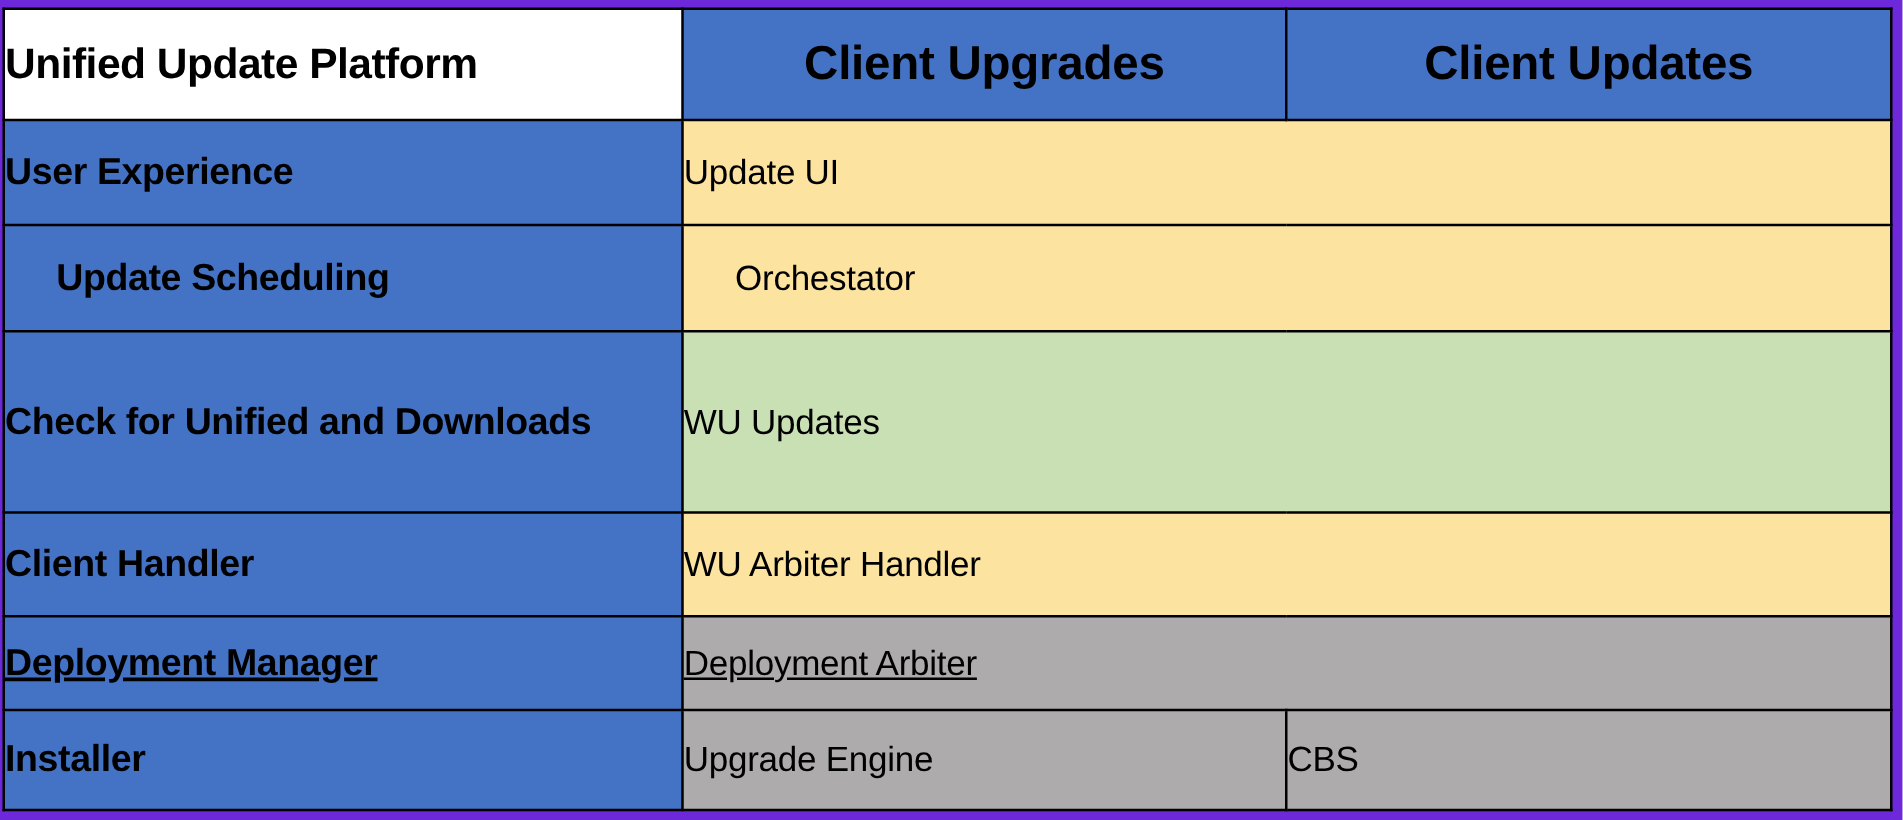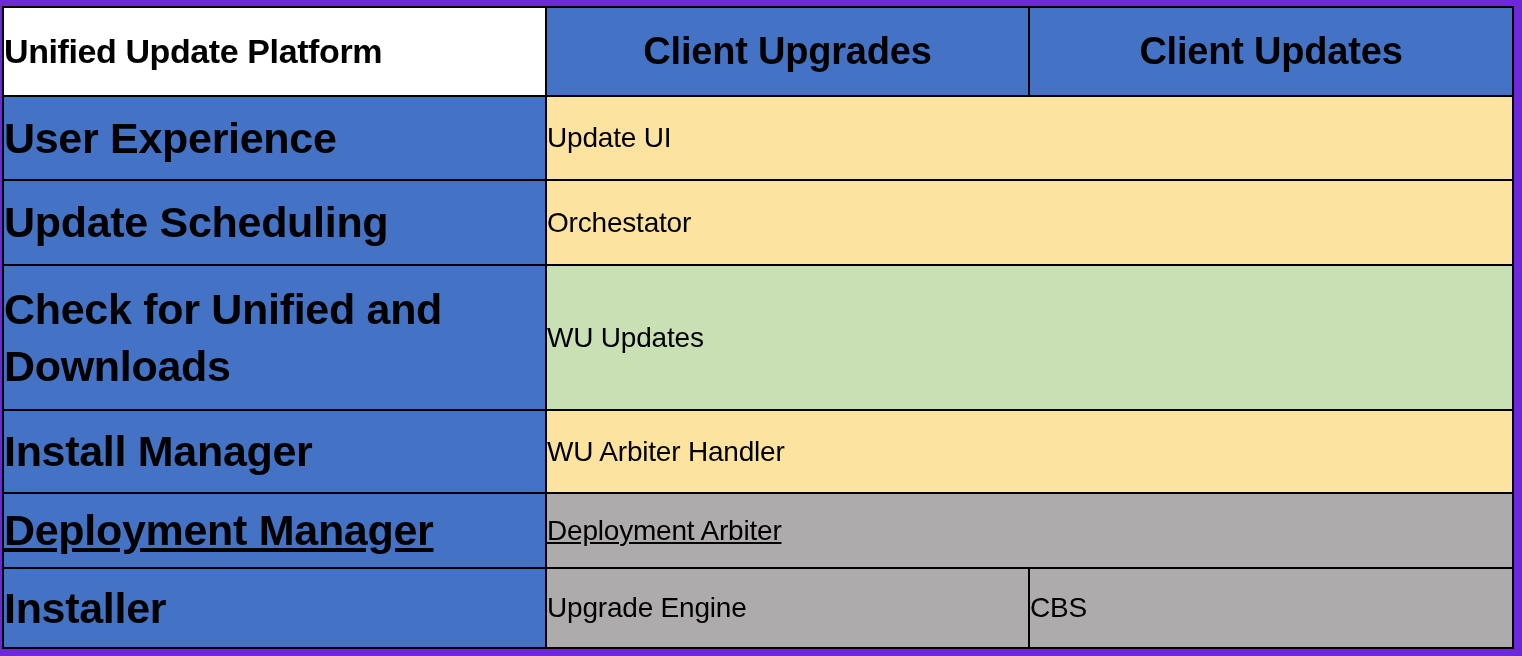--- a/index.html
+++ b/index.html
@@ -67,41 +67,41 @@
     text-align: center;
     height: 87px;
     letter-spacing: -0.2px;
   }
 
   
   td.rowlabel {
     background: #4472C4;
     color: #ffffff;
     font-weight: bold;
-    font-size: 43px;
+    font-size: 30px;
     text-align: left;
     padding: 0 8px 0 14px;
     line-height: 1.32;
     letter-spacing: -0.3px;
   }
 
   
   td.cell {
     text-align: left;
     font-size: 28px;
     font-weight: normal;
     letter-spacing: -0.2px;
   }
   td.fill-yellow { background: #FCE3A0; }
   td.fill-green  { background: #C9E0B4; }
   td.fill-grey   { background: #ADABAB; }
 
   
   tr.r1 td { height: 82px; }
-  tr.r2 td { height: 83px; }
+  tr.r2 td { height: 83px; padding-left: 41px; }
   tr.r3 td { height: 143px; }
   tr.r4 td { height: 81px; }
   tr.r5 td { height: 73px; text-decoration: underline; }
   tr.r6 td { height: 78px; }
 </style>
 </head>
 <body>
 
 <div class="sheet">
 
@@ -128,21 +128,21 @@
         <td class="rowlabel">Update Scheduling</td>
         <td class="cell fill-yellow" colspan="2">Orchestator</td>
       </tr>
 
       <tr class="r3">
         <td class="rowlabel">Check for Unified and Downloads</td>
         <td class="cell fill-green" colspan="2">WU Updates</td>
       </tr>
 
       <tr class="r4">
-        <td class="rowlabel">Install Manager</td>
+        <td class="rowlabel">Client Handler</td>
         <td class="cell fill-yellow" colspan="2">WU Arbiter Handler</td>
       </tr>
 
       <tr class="r5">
         <td class="rowlabel">Deployment Manager</td>
         <td class="cell fill-grey" colspan="2">Deployment Arbiter</td>
       </tr>
 
       <tr class="r6">
         <td class="rowlabel">Installer</td>

